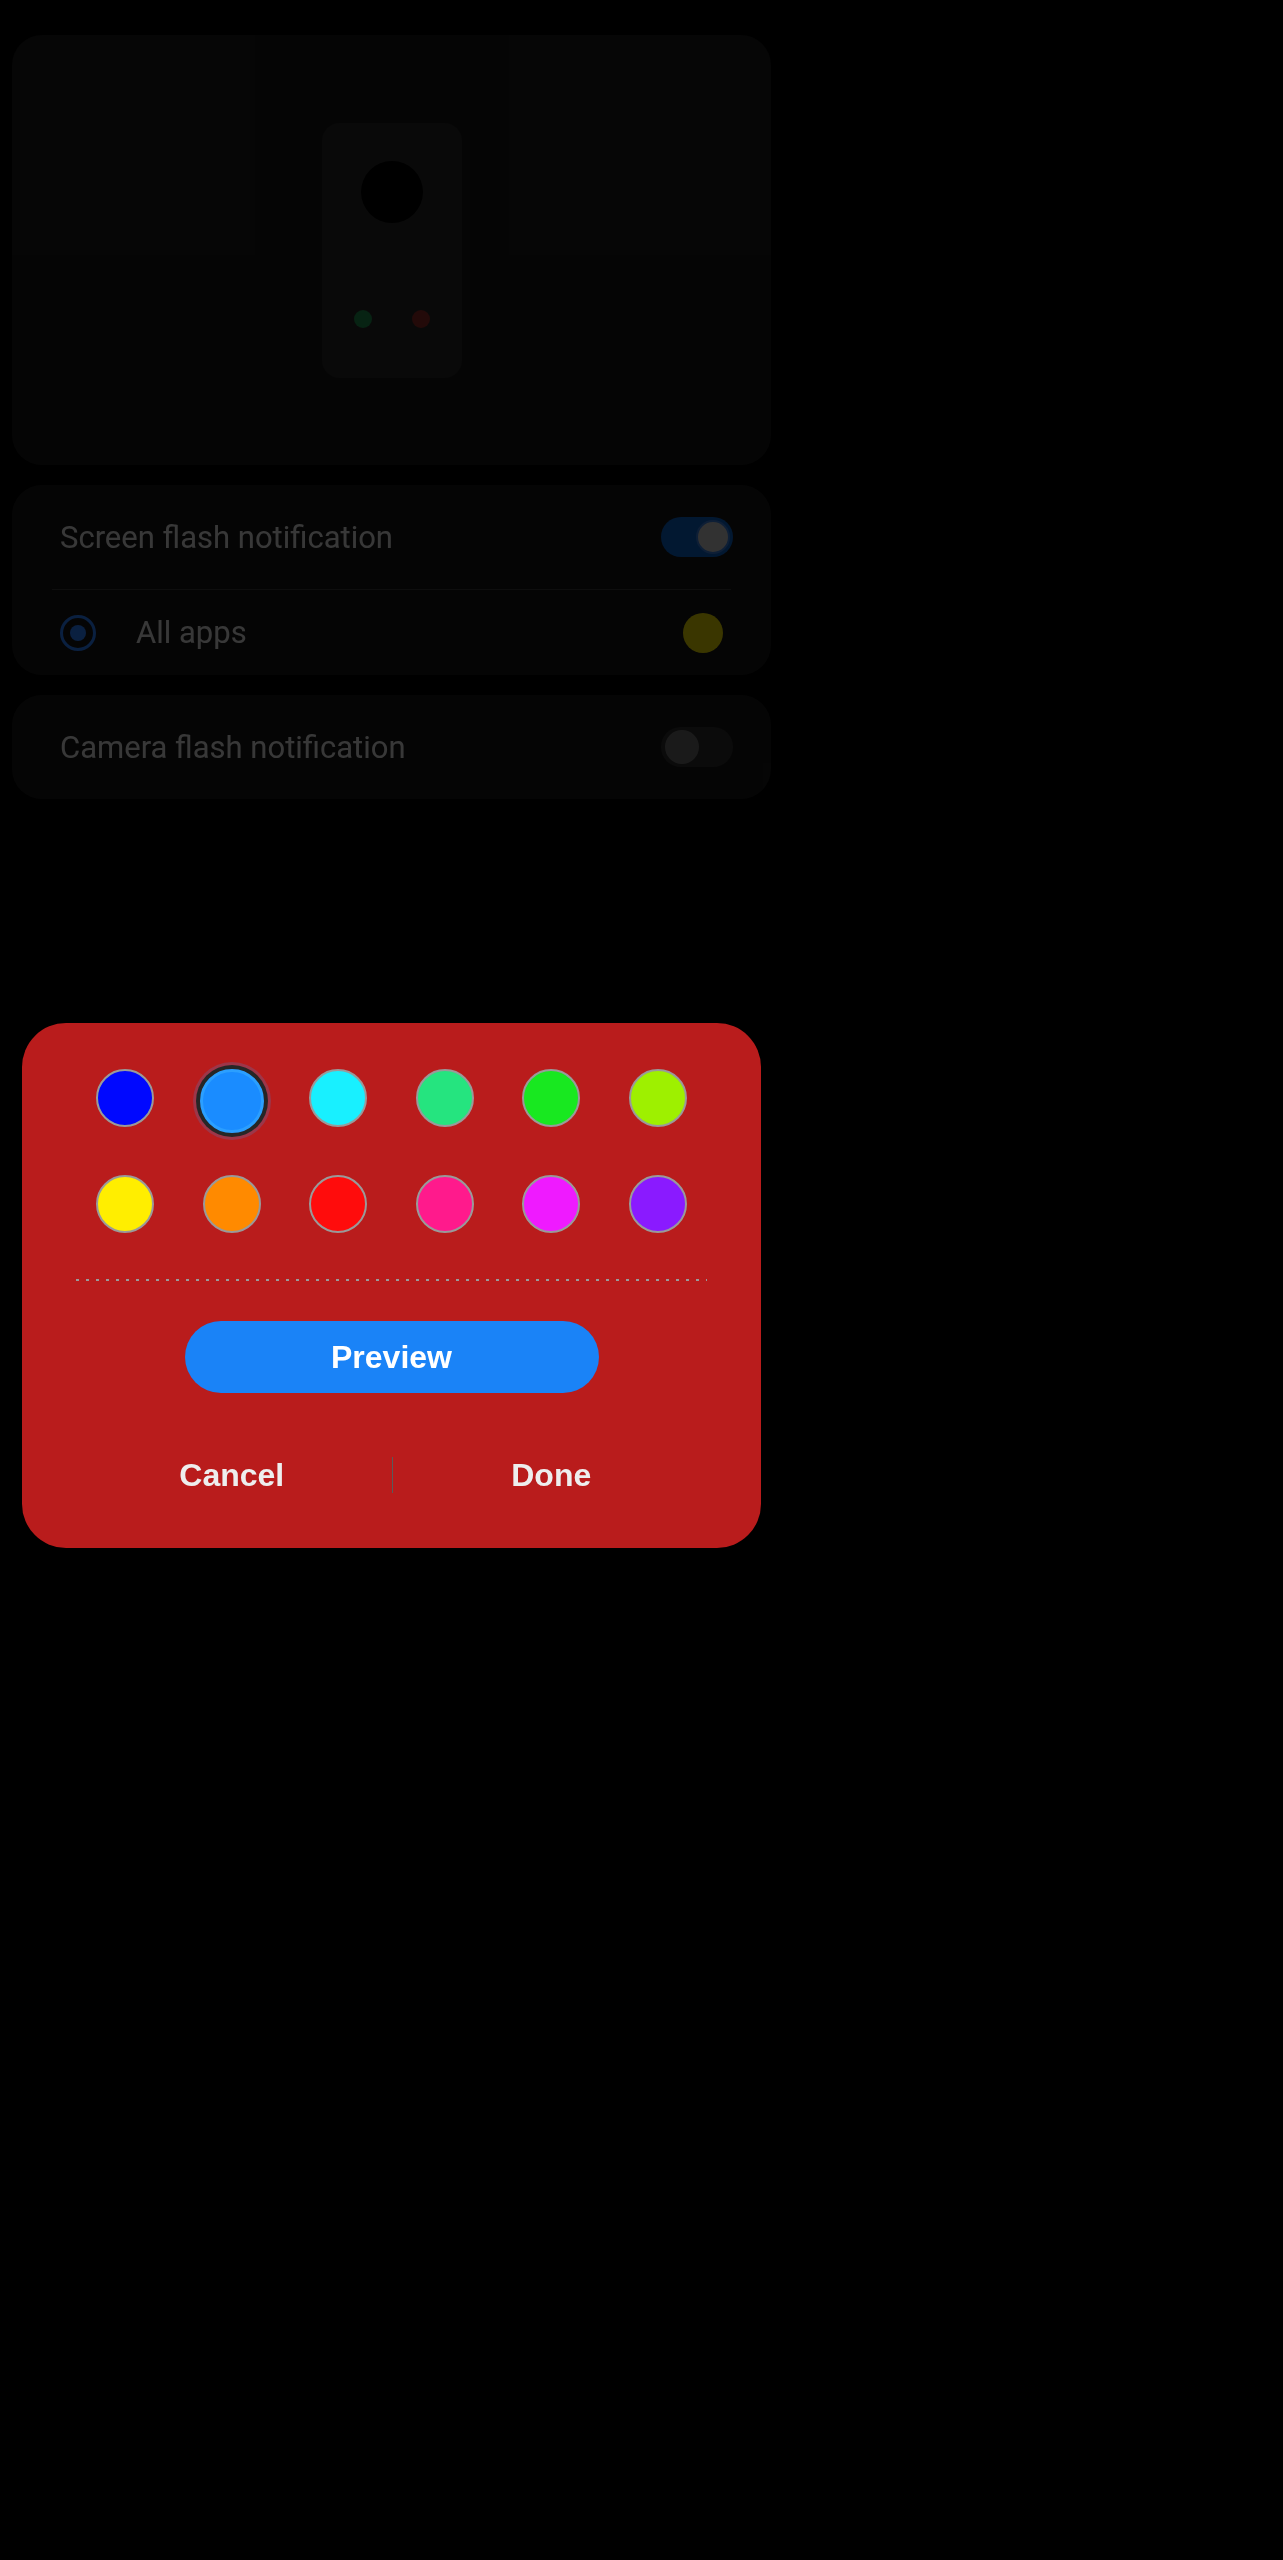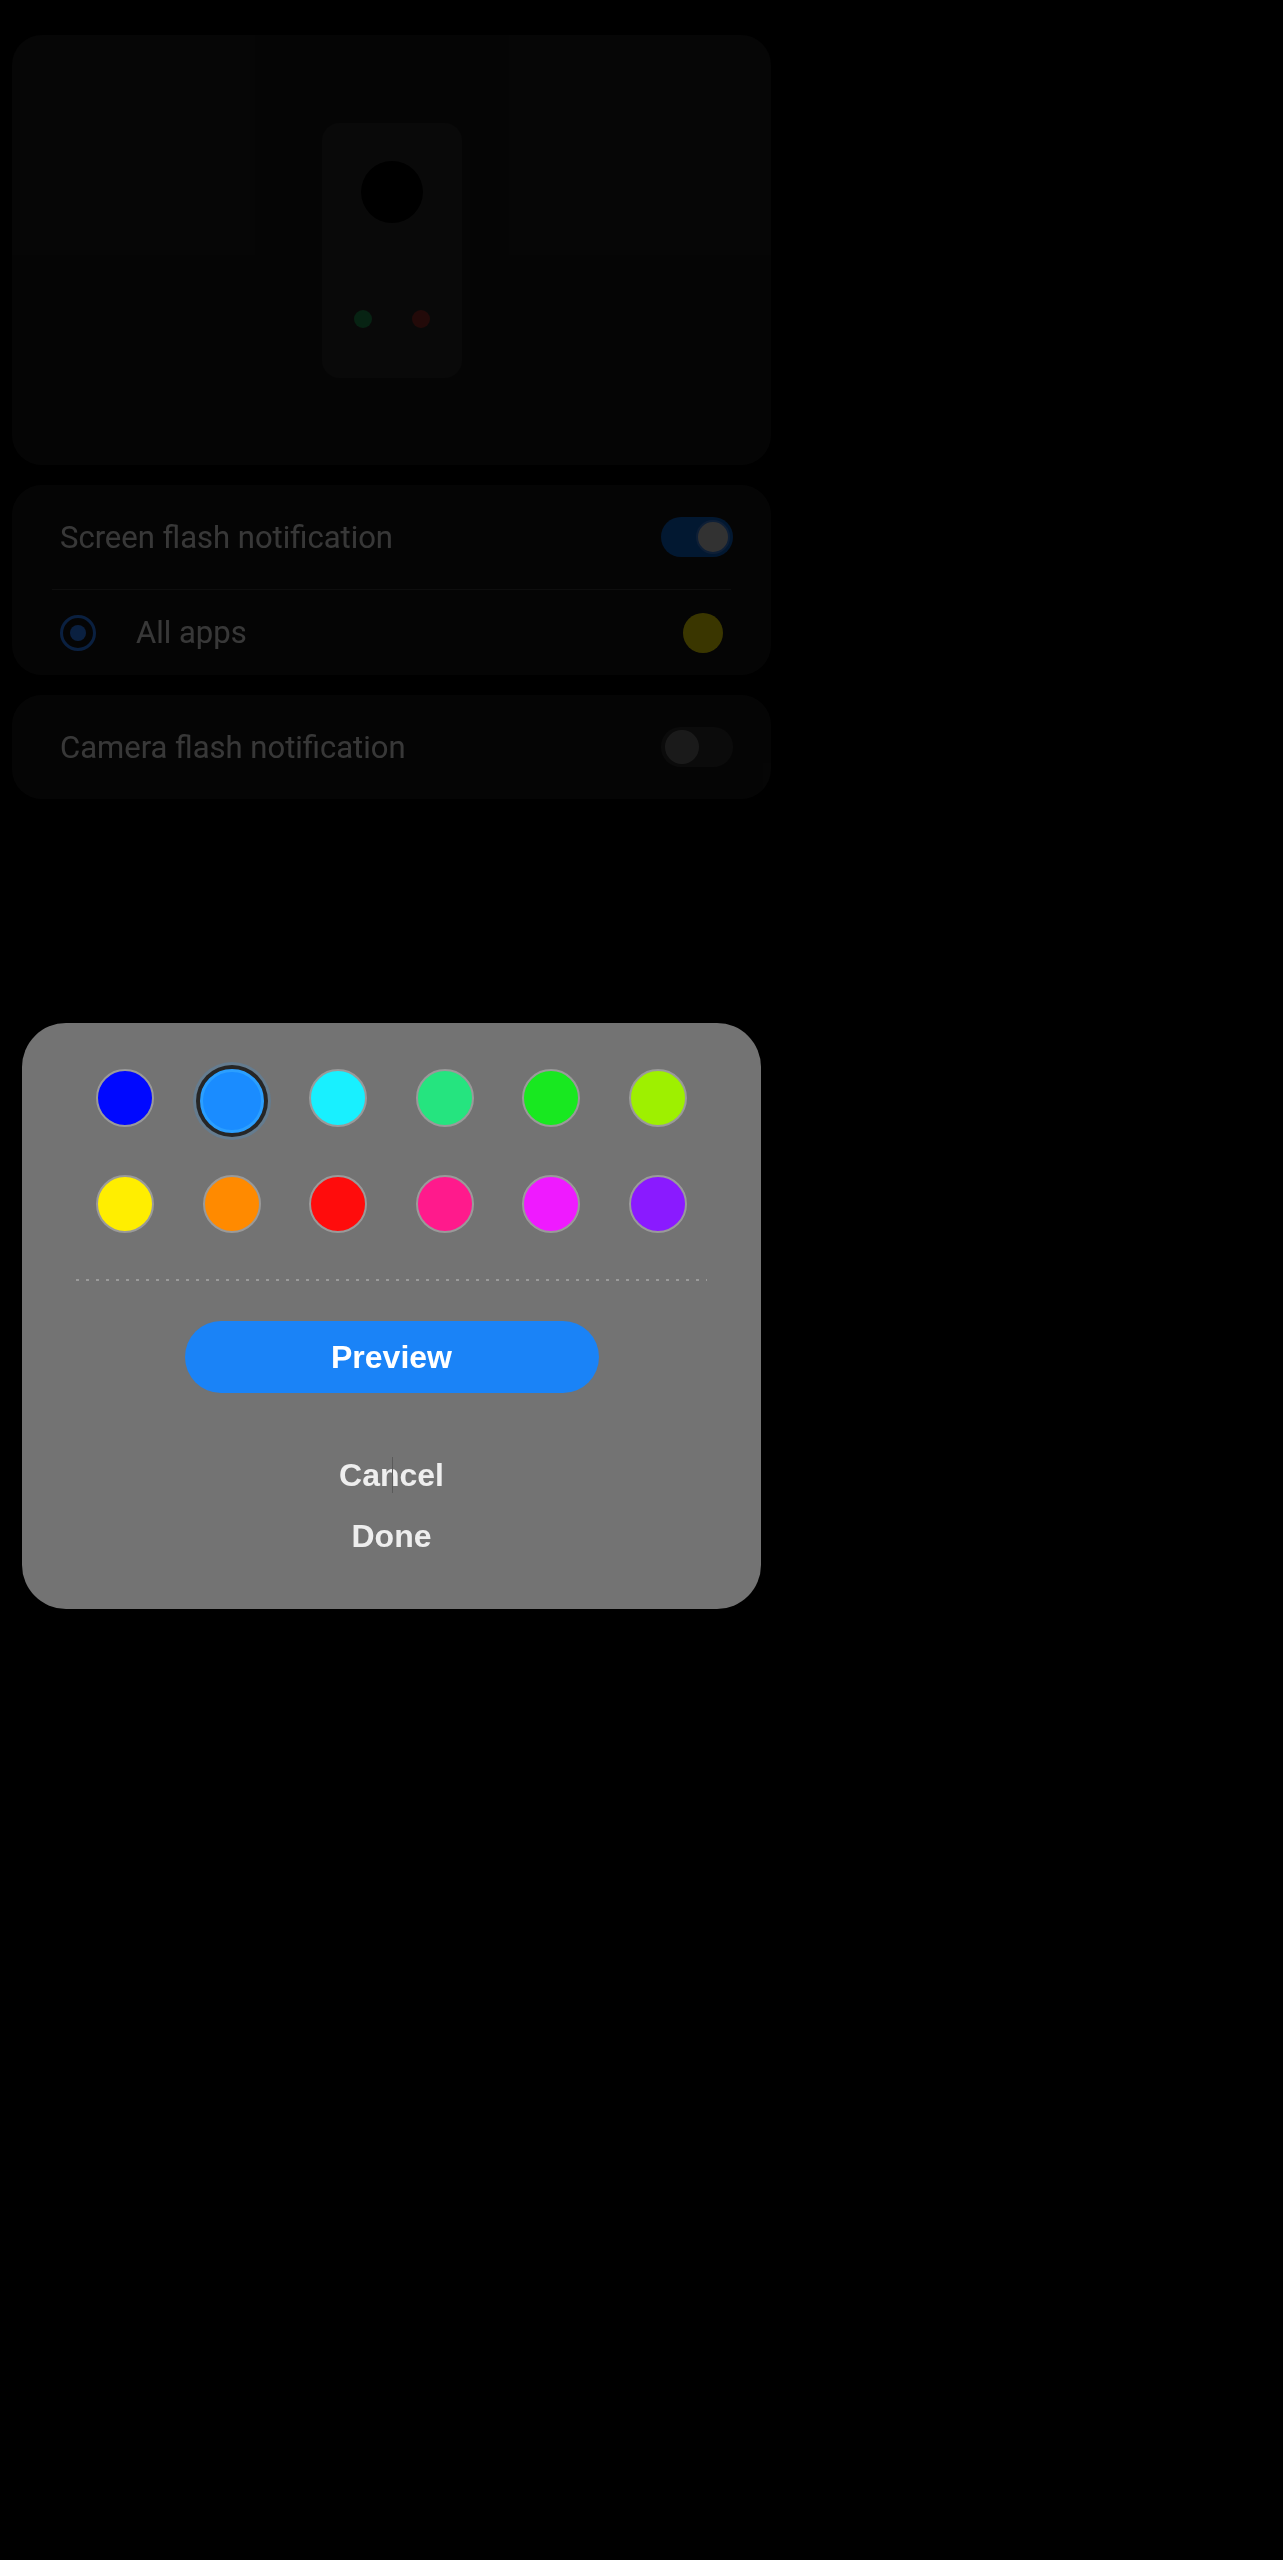--- a/index.html
+++ b/index.html
@@ -108,21 +108,21 @@
   .yellow-dot {
     width: 40px; height: 40px; border-radius: 50%; background: #e8d800;
     margin-left: auto;
   }
 
   
   .sheet {
     position: absolute;
     left: 22px; right: 22px;
     top: 1023px;
-    background: #737373;
+    background: #b91c1c;
     border-radius: 44px;
     padding: 46px 50px 40px 50px;
   }
   .color-grid {
     display: grid;
     grid-template-columns: repeat(6, 1fr);
     justify-items: center;
     row-gap: 42px;
   }
   .swatch {
@@ -145,21 +145,20 @@
     width: 414px; height: 72px;
     background: #1a83f7;
     border: none; border-radius: 36px;
     color: #ffffff; font-size: 32px; font-weight: 600;
     cursor: pointer;
   }
   .btn-row {
     display: flex;
     margin-top: 54px;
     position: relative;
-    flex-direction: column;
   }
   .btn-row .vsep {
     position: absolute; left: 50%; top: 10px; width: 1px; height: 36px; background: #5a5a5a;
   }
   .sheet-btn {
     flex: 1;
     background: none; border: none;
     color: #eeeeee; font-size: 32px; font-weight: 600;
     cursor: pointer;
     padding: 10px 0 14px 0;

